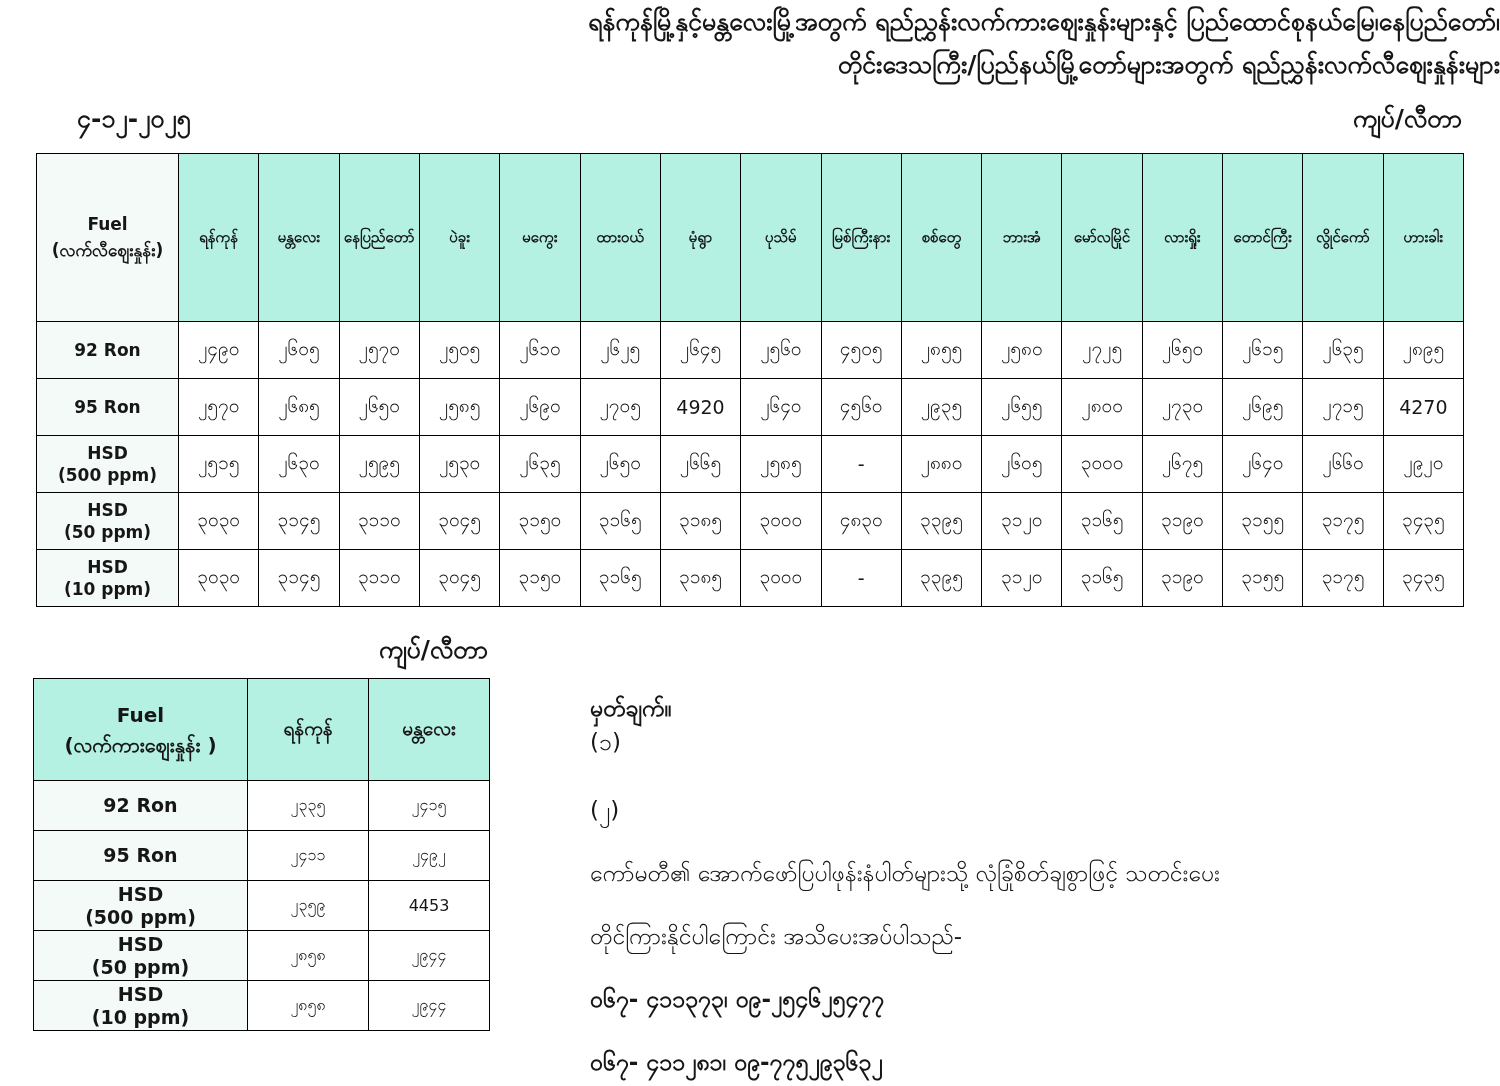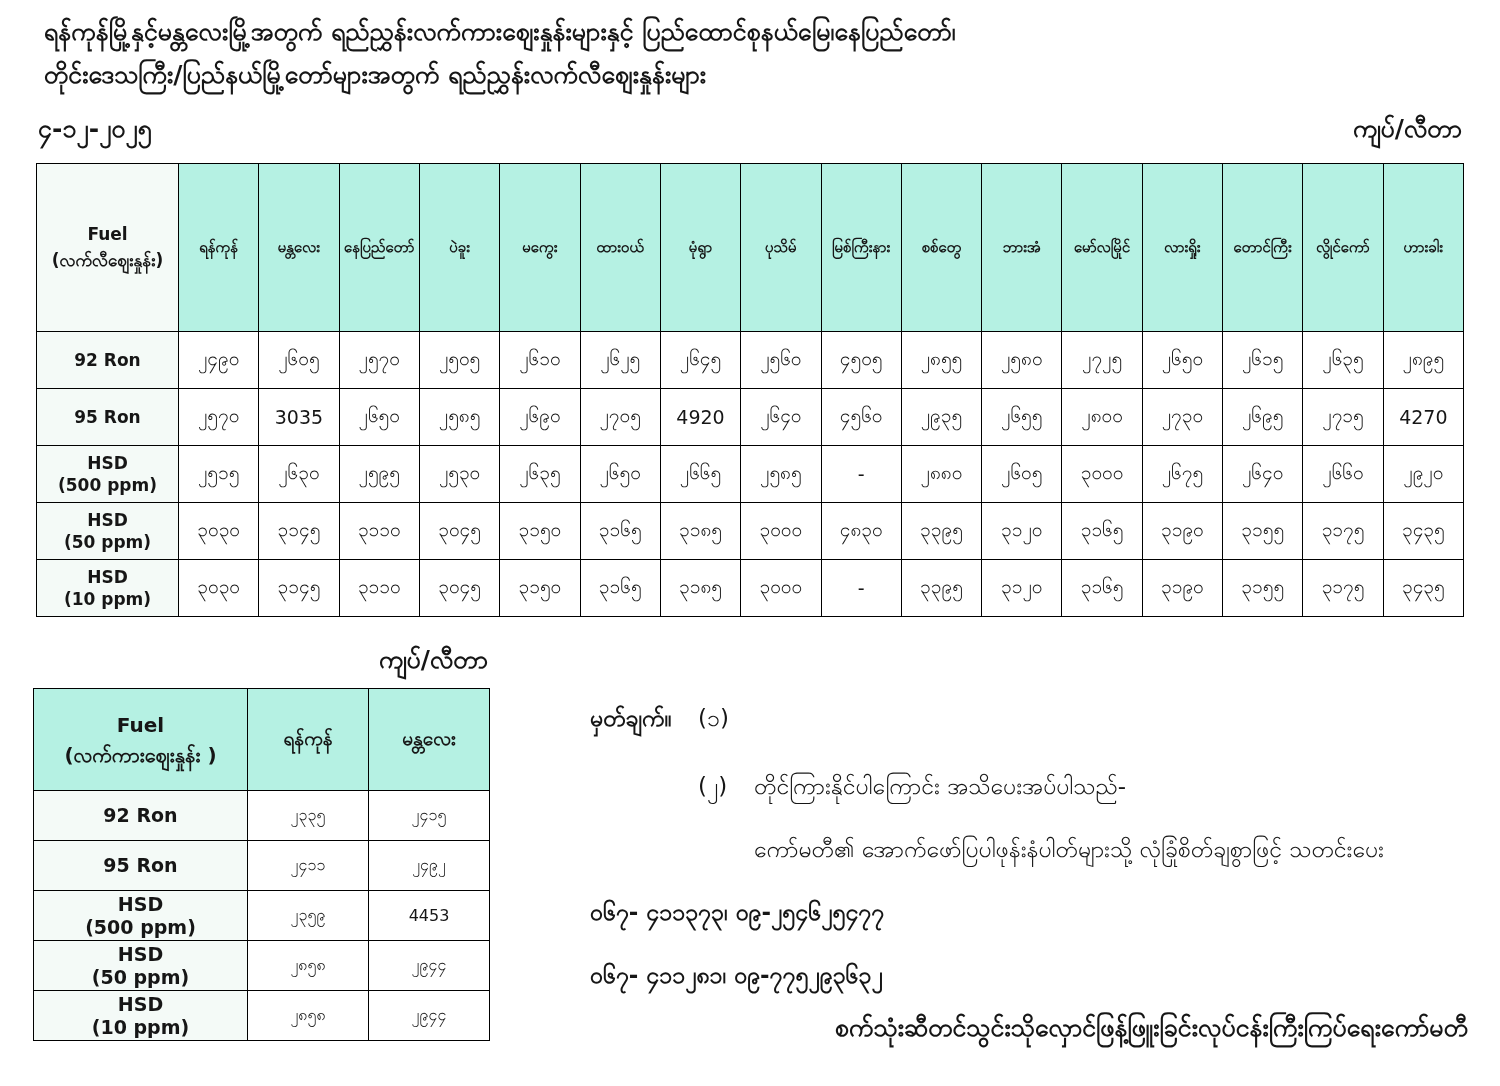--- a/index.html
+++ b/index.html
@@ -9,22 +9,22 @@
     --text:#161616;
   }
   *{box-sizing:border-box;}
   html,body{margin:0;padding:0;}
   body{
     width:1500px;height:1086px;background:#ffffff;color:var(--text);
     font-family:"DejaVu Sans","Liberation Sans",sans-serif;overflow:hidden;
   }
   .page{position:relative;width:1500px;height:1086px;}
 
-  .title{ text-align:left;font-weight:bold;font-size:25px;line-height:1.72;padding-top:10px;color:var(--text);margin-left:44px; }
-  .meta{ display:flex;justify-content:space-between;align-items:flex-end;padding:16px 38px 0 38px;font-weight:bold;font-size:25px; }
+  .title{ text-align:right;font-weight:bold;font-size:25px;line-height:1.72;color:var(--text); }
+  .meta{ display:flex;justify-content:space-between;align-items:flex-end;padding:16px 38px 0 38px;font-weight:bold;font-size:25px;margin-left:39px; }
 
   table{border-collapse:collapse;table-layout:fixed;}
   th,td{border:1px solid var(--border);text-align:center;vertical-align:middle;padding:0 2px;overflow:hidden;}
 
   .retail-table{width:1428px;margin:14px 0 0 36px;border:1.5px solid var(--border);}
   .retail-table thead tr{height:168px;}
   .retail-table tbody tr{height:57px;}
   .retail-table .fuel-header-cell{width:142px;background:var(--label-fill);font-weight:bold;font-size:17px;line-height:1.5;}
   .retail-table .city-cell{background:var(--header-fill);font-weight:bold;font-size:15px;line-height:1.35;word-break:break-all;}
   .retail-table .fuel-cell{background:var(--label-fill);font-weight:bold;font-size:17px;line-height:1.3;}
@@ -35,21 +35,21 @@
   .unit-label-2{text-align:right;font-weight:bold;font-size:25px;margin-bottom:8px;padding-right:2px;}
   .wholesale-table{width:457px;border:1.5px solid var(--border);}
   .wholesale-table thead tr{height:102px;}
   .wholesale-table tbody tr{height:50px;}
   .wholesale-table .fuel-header-cell{width:214px;background:var(--header-fill);font-weight:bold;font-size:20px;line-height:1.5;}
   .wholesale-table .city-cell{background:var(--header-fill);font-weight:bold;font-size:19px;word-break:break-all;}
   .wholesale-table .fuel-cell{background:var(--label-fill);font-weight:bold;font-size:19px;line-height:1.2;}
   .wholesale-table td{font-size:16px;font-weight:400;white-space:nowrap;}
 
   .notes{position:absolute;left:590px;top:86px;width:878px;font-size:23px;}
-  .note-row{display:flex;align-items:flex-start;}
+  .note-row{display:flex;align-items:flex-start;flex-direction:column;}
   .note-label{font-weight:bold;width:108px;flex:none;}
   .note-num{width:56px;flex:none;}
   .note-text{flex:1;line-height:1.55;}
   .note-2{margin-top:18px;}
   .note-2 .note-line{line-height:63px;white-space:nowrap;overflow:hidden;}
   .phones{text-align:left;line-height:63px;margin-top:0;font-weight:bold;}
   .phone-line{white-space:nowrap;}
   .committee-footer{text-align:right;font-weight:bold;font-size:25px;margin-top:4px;white-space:nowrap;}
 </style>
 </head>
@@ -112,21 +112,21 @@
           <td>၂၆၅၀</td>
           <td>၂၆၁၅</td>
           <td>၂၆၃၅</td>
           <td>၂၈၉၅</td>
         </tr>
         <tr>
           <th class="fuel-cell">
             <div>95 Ron</div>
           </th>
           <td>၂၅၇၀</td>
-          <td>3035</td>
+          <td>၂၆၈၅</td>
           <td>၂၆၅၀</td>
           <td>၂၅၈၅</td>
           <td>၂၆၉၀</td>
           <td>၂၇၀၅</td>
           <td>4920</td>
           <td>၂၆၄၀</td>
           <td>၄၅၆၀</td>
           <td>၂၉၃၅</td>
           <td>၂၆၅၅</td>
           <td>၂၈၀၀</td>
@@ -264,22 +264,22 @@
 
     <div class="notes">
       <div class="note-row">
         <div class="note-label">မှတ်ချက်။</div>
         <div class="note-num">(၁)</div>
       </div>
       <div class="note-row note-2">
         <div class="note-label"></div>
         <div class="note-num" style="line-height:63px;">(၂)</div>
         <div class="note-text">
+          <div class="note-line">ကော်မတီ၏ အောက်ဖော်ပြပါဖုန်းနံပါတ်များသို့ လုံခြုံစိတ်ချစွာဖြင့် သတင်းပေး</div>
           <div class="note-line">တိုင်ကြားနိုင်ပါကြောင်း အသိပေးအပ်ပါသည်-</div>
-          <div class="note-line">ကော်မတီ၏ အောက်ဖော်ပြပါဖုန်းနံပါတ်များသို့ လုံခြုံစိတ်ချစွာဖြင့် သတင်းပေး</div>
         </div>
       </div>
       <div class="phones">
         <div class="phone-line">၀၆၇- ၄၁၁၃၇၃၊ ၀၉-၂၅၄၆၂၅၄၇၇</div>
         <div class="phone-line">၀၆၇- ၄၁၁၂၈၁၊ ၀၉-၇၇၅၂၉၃၆၃၂</div>
       </div>
       <div class="committee-footer">စက်သုံးဆီတင်သွင်းသိုလှောင်ဖြန့်ဖြူးခြင်းလုပ်ငန်းကြီးကြပ်ရေးကော်မတီ</div>
     </div>
 
   </div>

